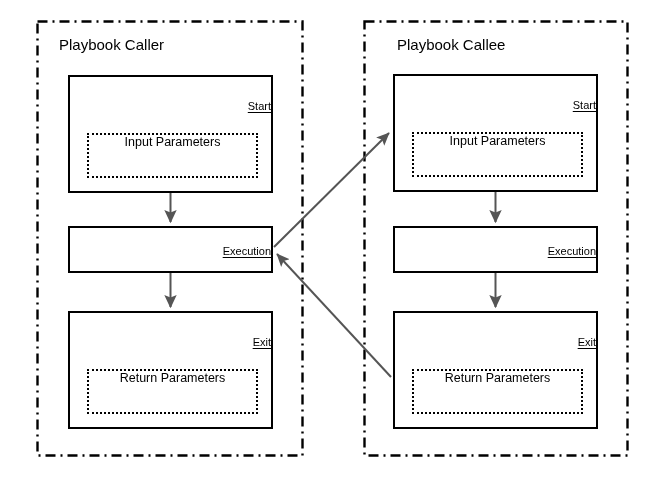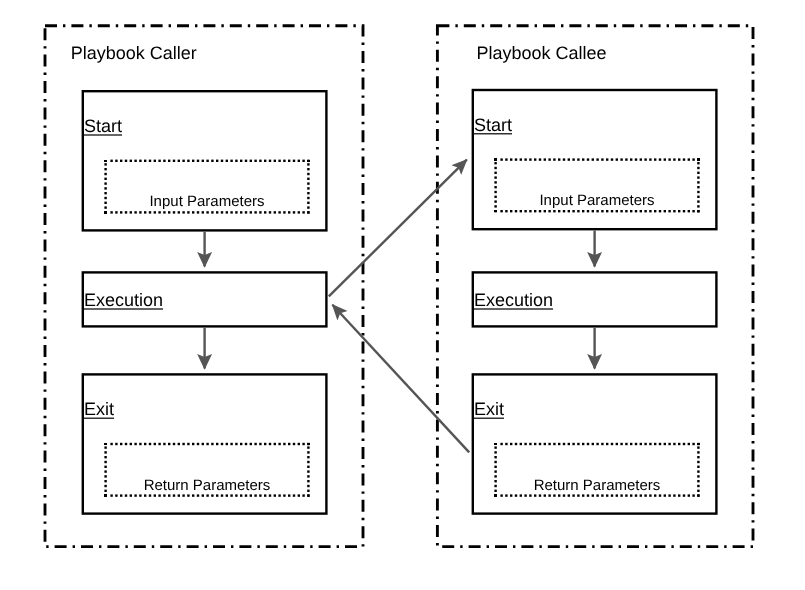--- a/index.html
+++ b/index.html
@@ -47,36 +47,36 @@
     position: absolute;
     box-sizing: border-box;
     border: 2px solid #000;
     background: #ffffff;
   }
 
   .node-title {
     position: absolute;
     left: 0;
     right: 0;
-    text-align: left;
-    font-size: 15px;
+    text-align: right;
+    font-size: 11px;
     line-height: 18px;
     color: #000;
     text-decoration: underline;
     text-underline-offset: 2px;
   }
 
   
   .param-box {
     position: absolute;
     box-sizing: border-box;
     border: 2px dotted #000;
     background: transparent;
     display: flex;
-    align-items: flex-end;
+    align-items: flex-start;
     justify-content: center;
   }
   .param-label {
     font-size: 12.5px;
     line-height: 15px;
     color: #000;
     white-space: nowrap;
   }
 
   

